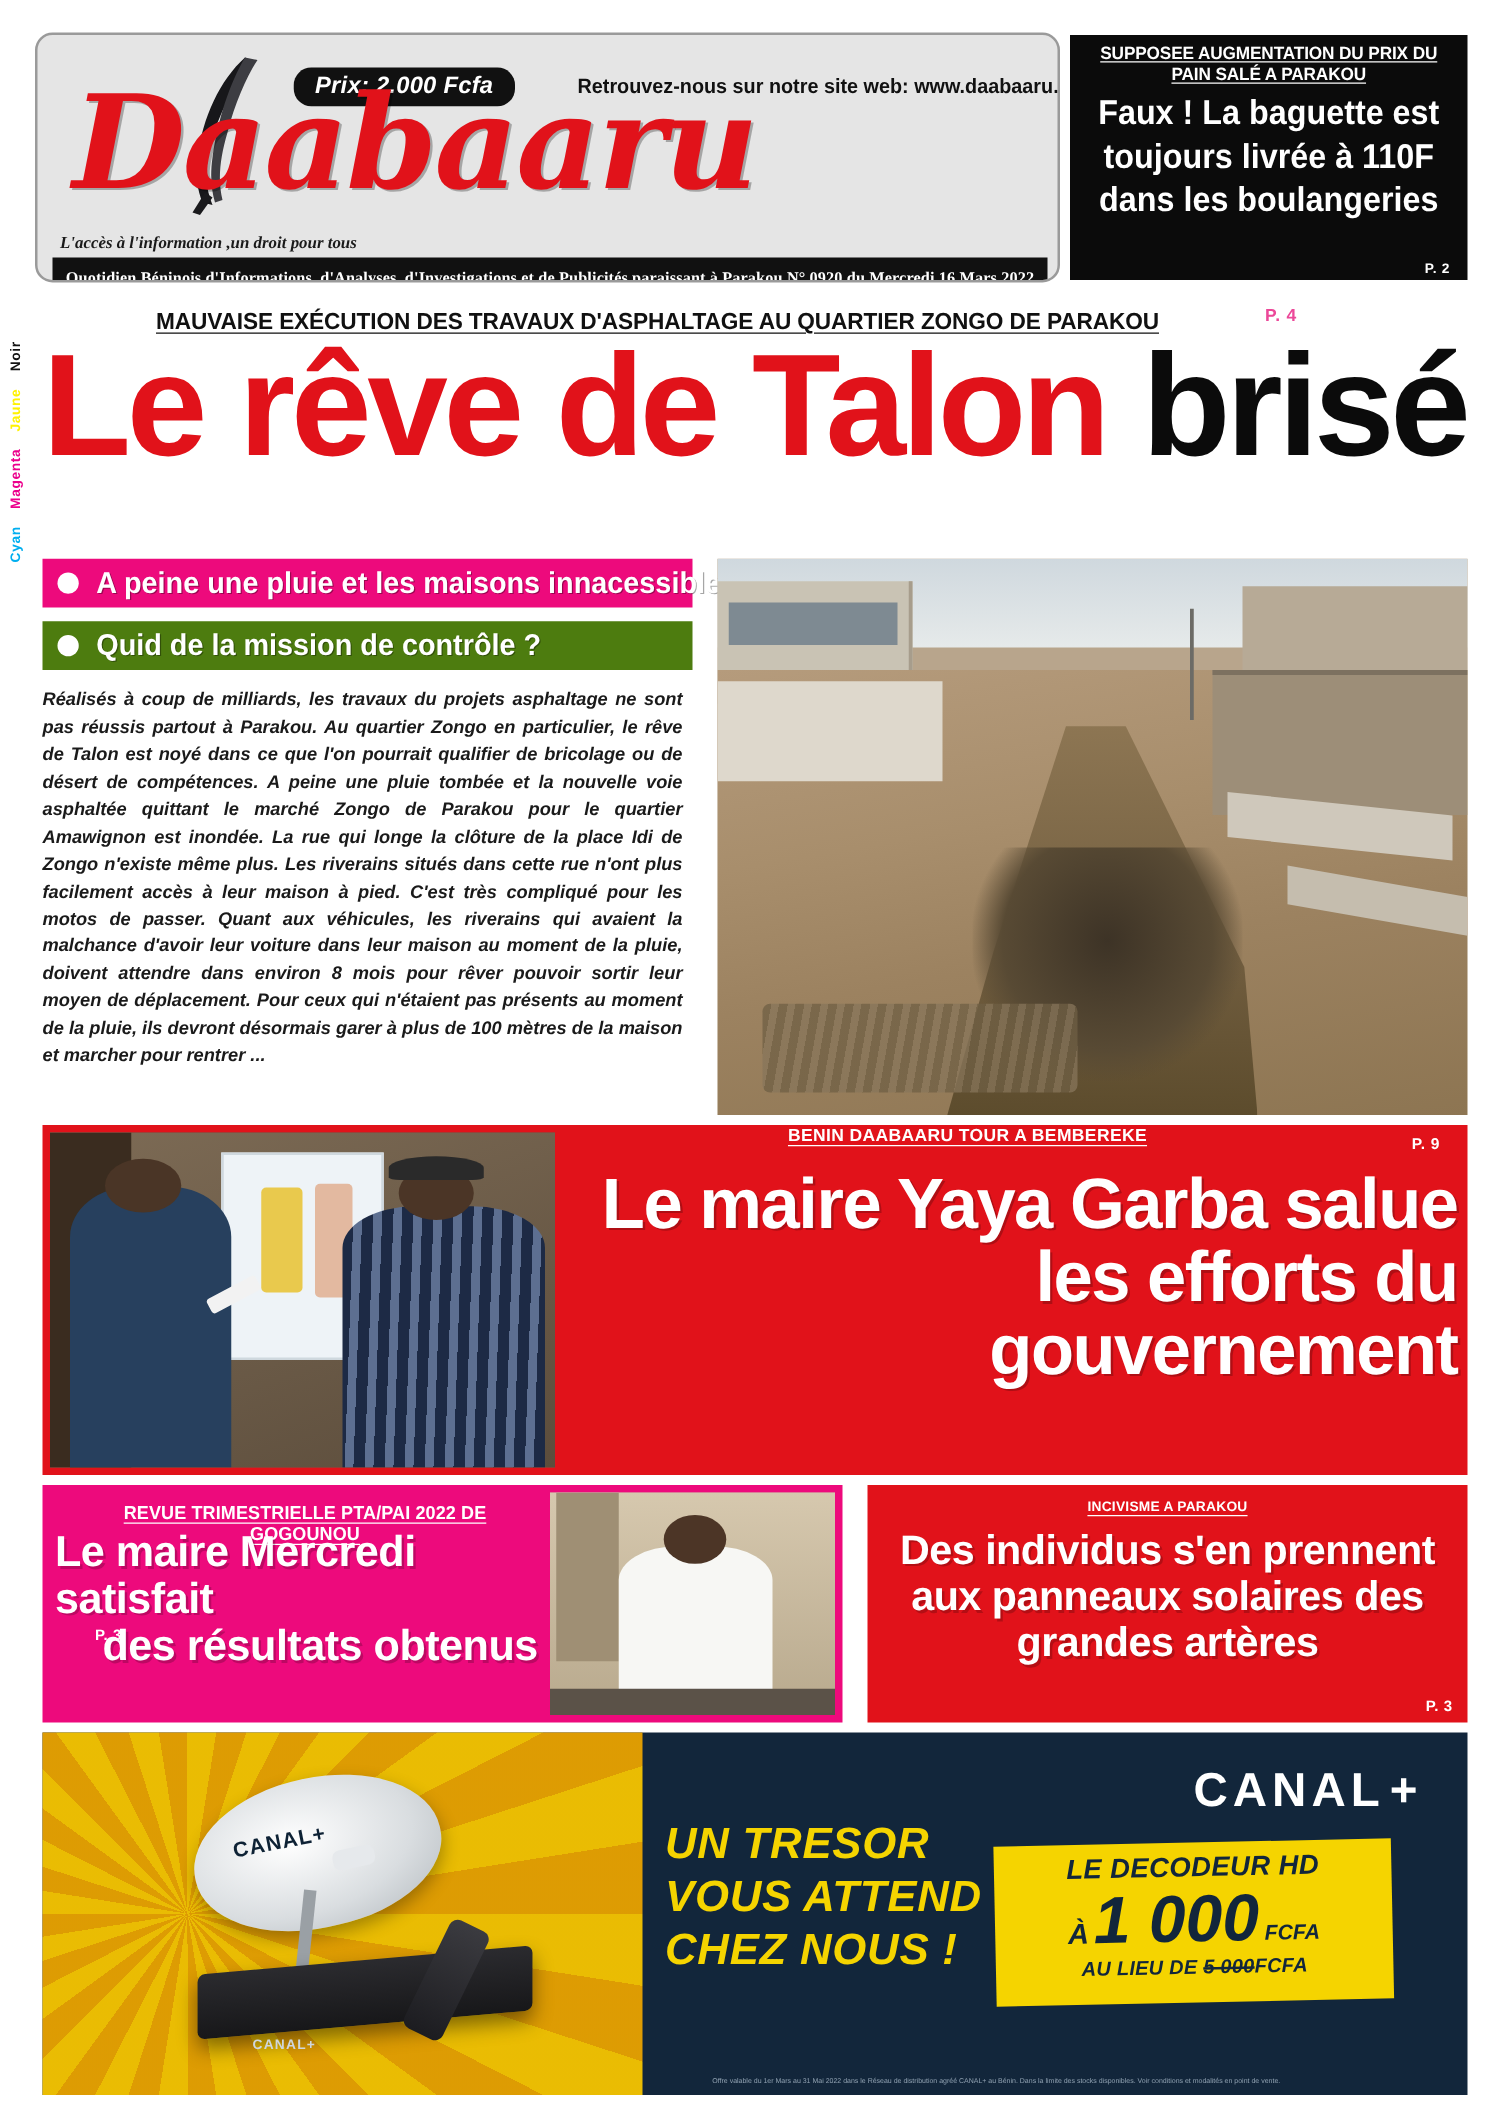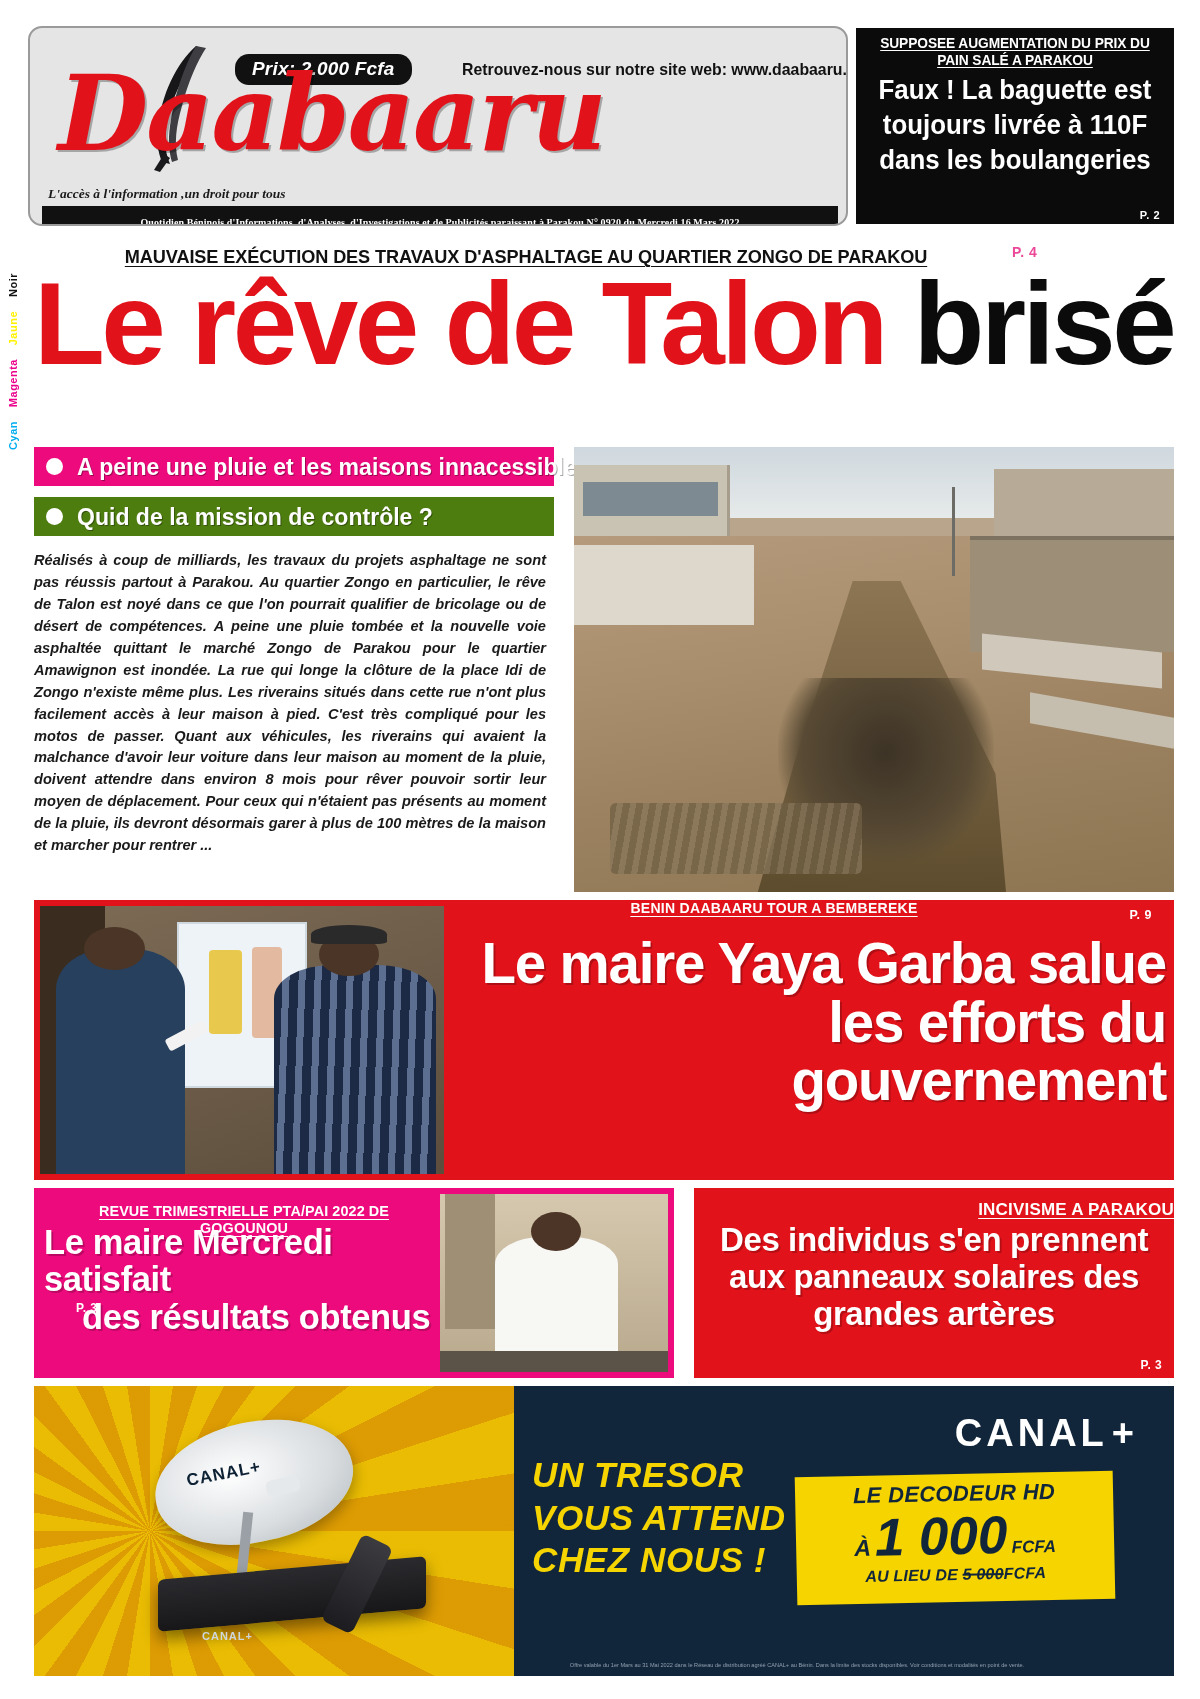--- a/index.html
+++ b/index.html
@@ -60,21 +60,21 @@
   }
   .quill { position: absolute; left: 96px; top: -24px; width: 90px; height: 130px; }
   .tagline {
     position: absolute; left: 18px; top: 158px;
     font-size: 13.5px; font-style: italic; font-weight: 700; color: #1a1a1a;
     font-family: "Liberation Serif", serif; white-space: nowrap;
   }
   .blackbar {
     position: absolute; left: 12px; top: 178px; width: 796px; height: 32px;
     background: #111; color: #fff;
-    font-size: 10px; font-weight: 700; font-family: "Liberation Serif", serif;
+    font-size: 13px; font-weight: 700; font-family: "Liberation Serif", serif;
     display: flex; align-items: center; justify-content: center;
     letter-spacing: .1px; white-space: nowrap;
   }
 
   
   .teaser-box {
     position: absolute; left: 828px; top: 2px; width: 318px; height: 196px;
     background: #0b0b0b; color: #fff; padding: 7px 8px 4px;
   }
   .teaser-kicker {
@@ -288,21 +288,21 @@
     background:#4c3526; border-radius:50%;
   }
   .bpp-desk { position:absolute; left:0; bottom:0; width:100%; height:12%; background:#5b5248; }
 
   .br-red {
     position: absolute; left: 668px; top: 1188px; width: 480px; height: 190px;
     background: #E1121A; overflow: hidden;
   }
   .brr-kicker {
     position: absolute; left: 0; top: 12px; width: 100%;
-    text-align: right; color: #fff; font-size: 17px; font-weight: 700;
+    text-align: center; color: #fff; font-size: 11px; font-weight: 700;
     text-decoration: underline; text-underline-offset: 3px; letter-spacing: .2px;
   }
   .brr-head {
     position: absolute; left: 0; top: 34px; width: 100%;
     text-align: center; color: #fff; font-size: 33px; font-weight: 700;
     line-height: 1.12; letter-spacing: -.4px;
     text-shadow: 2px 2px 0 rgba(0,0,0,.2);
   }
   .brr-page {
     position: absolute; right: 12px; bottom: 6px; color: #fff;

